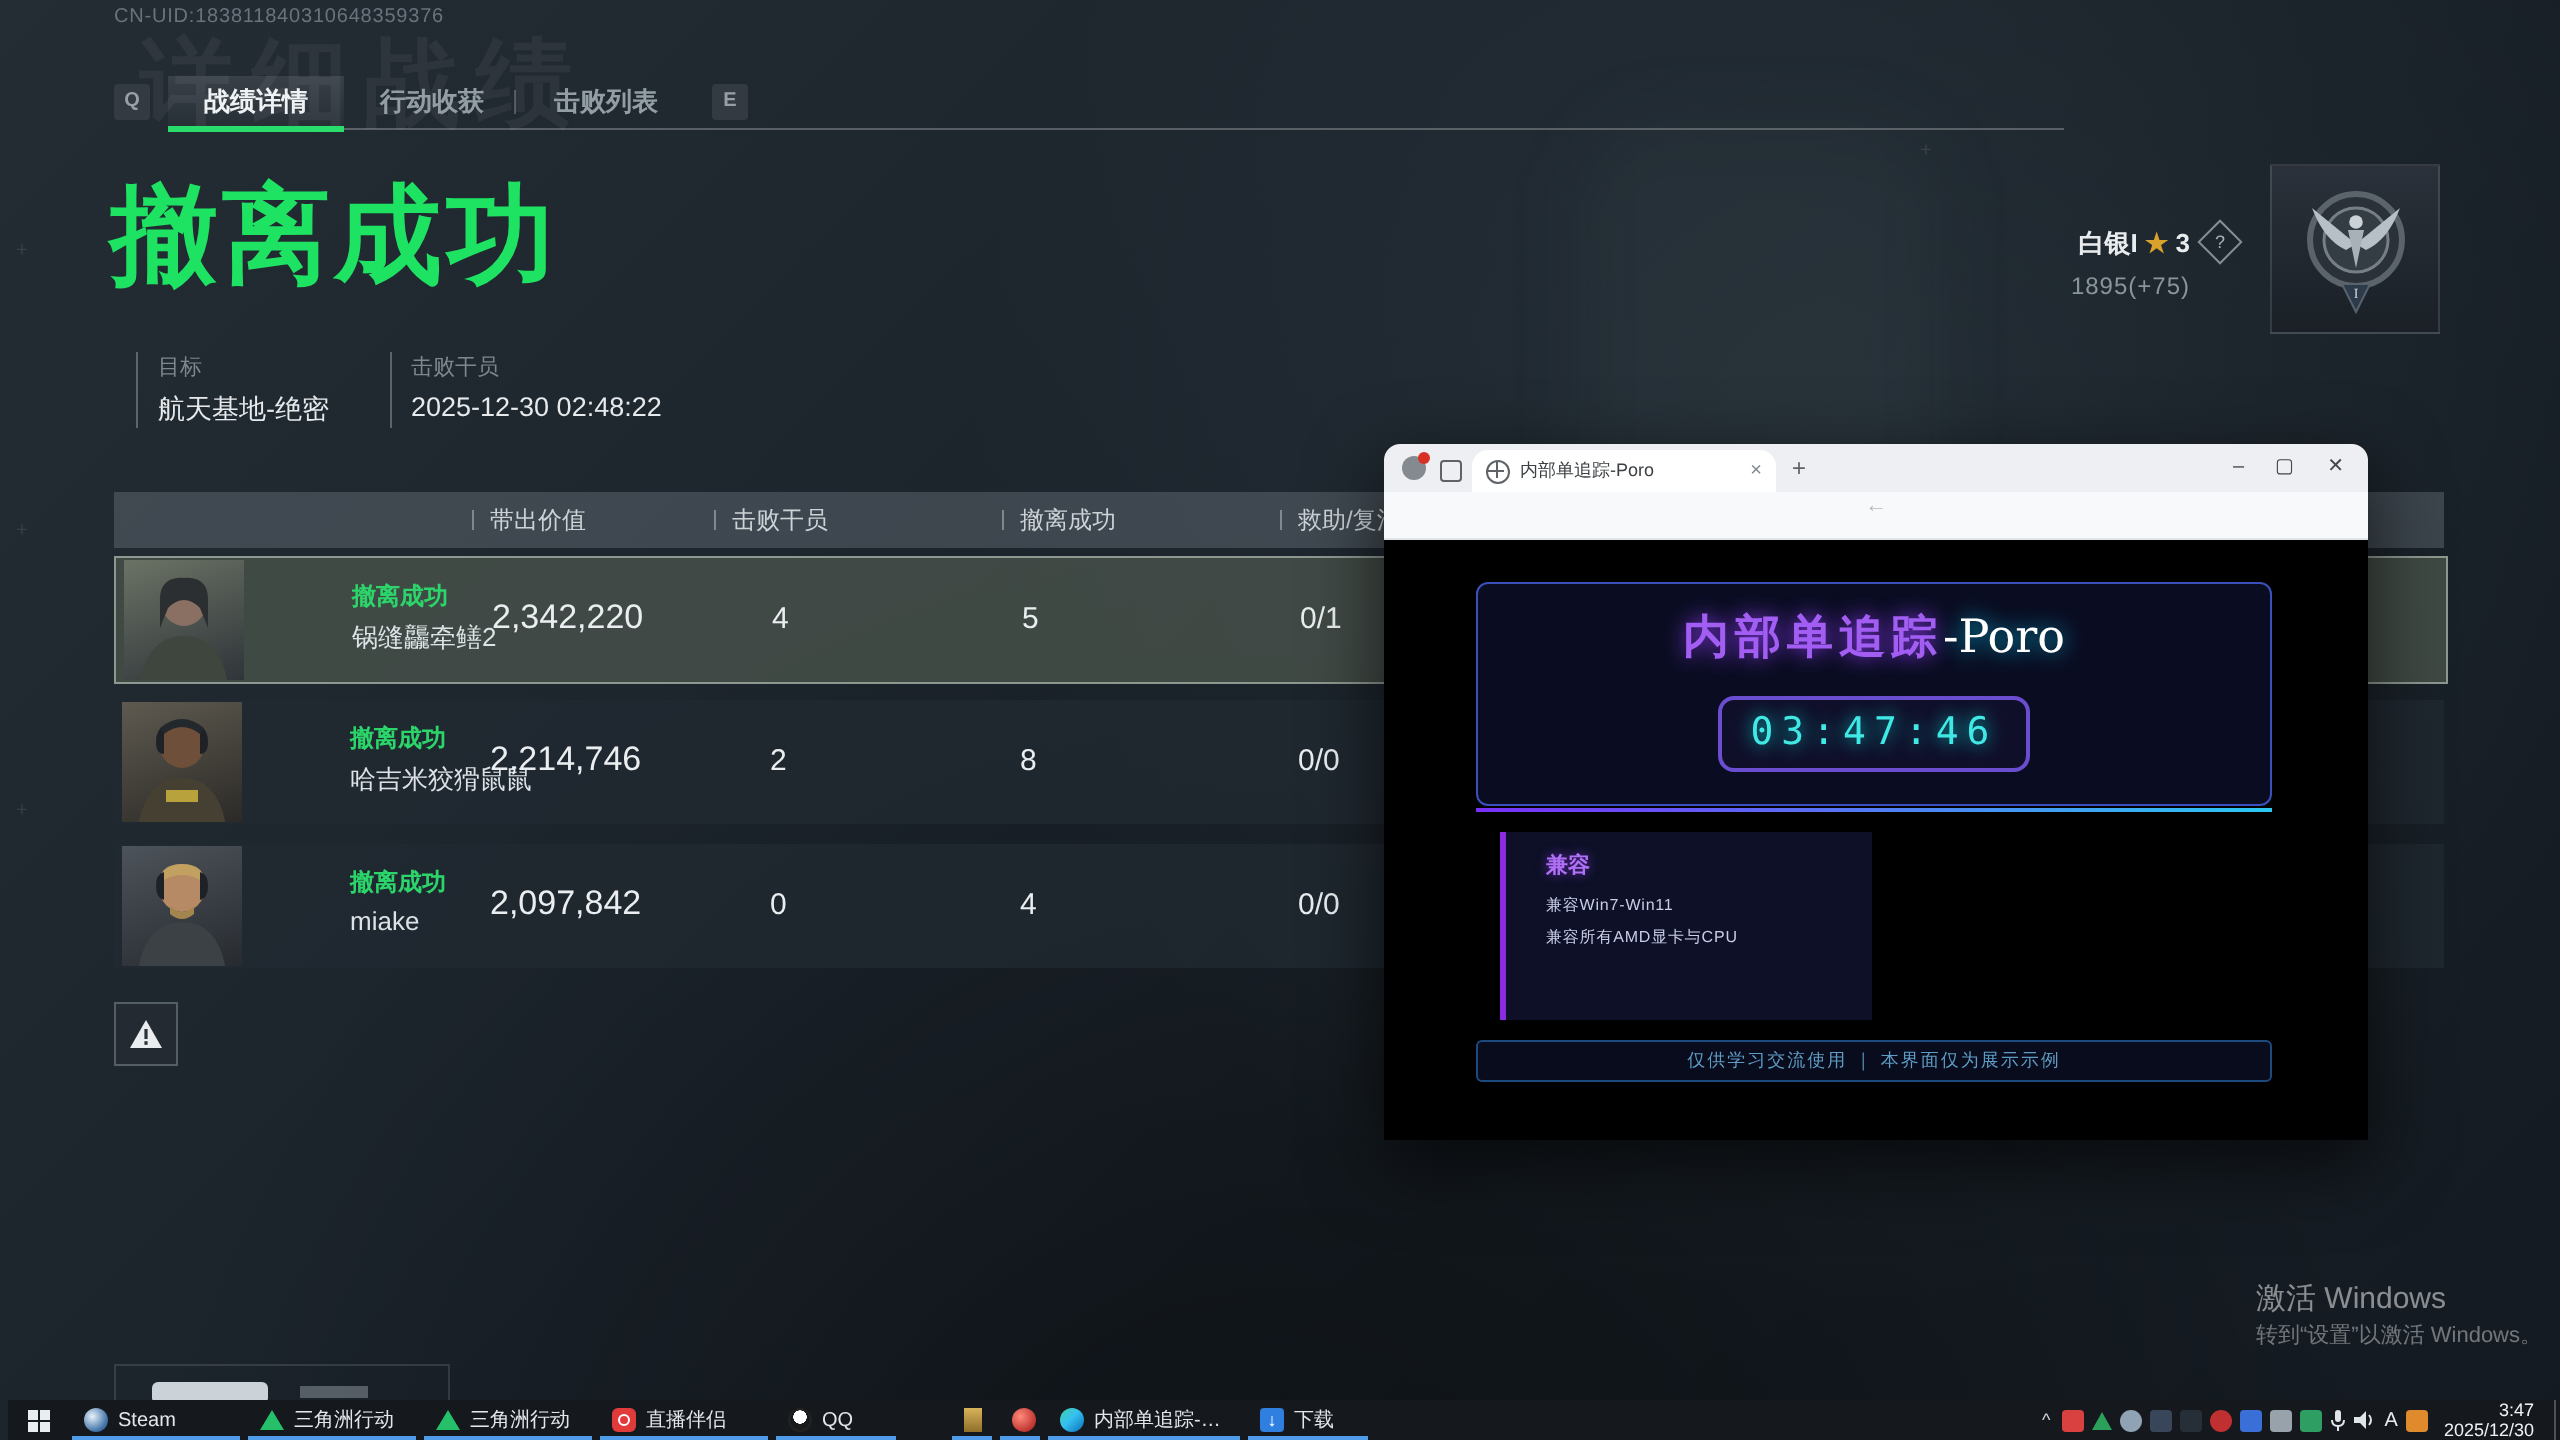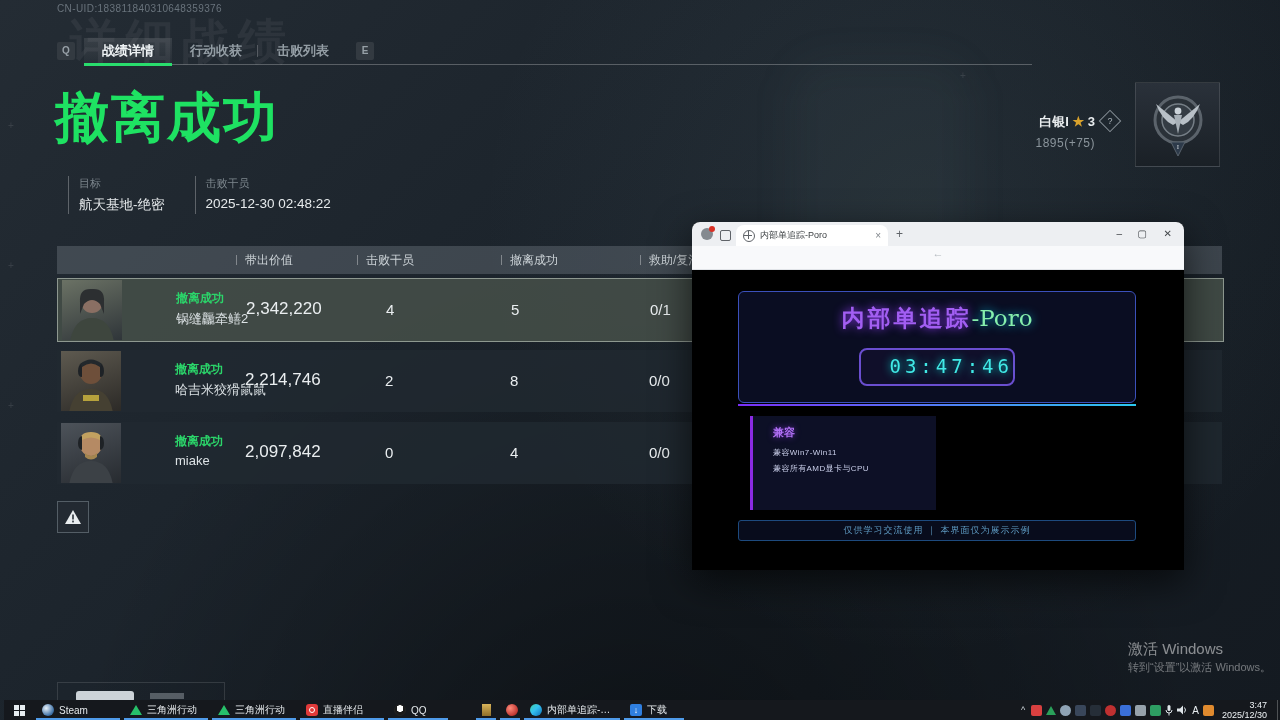--- a/index.html
+++ b/index.html
@@ -118,24 +118,24 @@
   #icoDl{position:relative;} #icoDl::before{content:"↓";}
   #icoDl::after{content:"";position:absolute;left:0;bottom:-1px;width:8px;height:1px;background:#5f6368;}
   #icoMore::before{content:"⋯";}
 
   #bcontent{position:absolute;left:0;top:48px;width:492px;height:300px;background:#000;overflow:hidden;}
   #hero{position:absolute;left:46px;top:21px;width:398px;height:112px;background:#0a0d22;
     border:1px solid #3b50bb;border-radius:6px;box-sizing:border-box;}
   #heroTitle{position:absolute;left:0;top:11px;width:100%;text-align:center;
     font-family:"DejaVu Serif",serif;font-size:23px;}
   .tCJK{color:#a25ef2;font-weight:700;letter-spacing:3px;text-shadow:0 0 10px rgba(150,60,255,.9);}
-  .tLat{color:#86efac;text-shadow:0 0 10px rgba(0,215,255,.8);}
+  .tLat{color:#ffffff;text-shadow:0 0 10px rgba(0,215,255,.8);}
   #timer{position:absolute;left:50%;transform:translateX(-50%);top:56px;width:152px;height:34px;
     border:2px solid #6a4ecf;border-radius:8px;background:rgba(28,20,58,.35);
-    text-align:right;line-height:33px;font-family:"DejaVu Sans Mono",monospace;
+    text-align:center;line-height:33px;font-family:"DejaVu Sans Mono",monospace;
     font-size:19px;color:#41e9e6;letter-spacing:4px;text-shadow:0 0 9px rgba(0,255,240,.85);}
   #heroDivider{position:absolute;left:46px;top:134px;width:398px;height:2px;
     background:linear-gradient(90deg,#7a2ff7,#2bc8f0);}
   .feat{position:absolute;top:146px;height:94px;background:#0d1026;box-sizing:border-box;padding:9px 10px;}
   #featL{left:58px;width:186px;border-left:3px solid #8a2be2;padding-left:20px;}
   #featR{left:249px;width:186px;border-left:3px solid #19d8e8;}
   .ftitle{font-size:11px;font-weight:700;color:#b070f5;text-shadow:0 0 6px rgba(150,60,255,.6);margin:0 0 7px 0;}
   .ftitle.cyan{color:#39dde2;text-shadow:0 0 6px rgba(0,220,230,.6);}
   .fline{font-size:8px;color:#c8cde8;margin:0 0 5px 0;letter-spacing:.4px;}
   #bfooter{position:absolute;left:46px;top:250px;width:398px;height:21px;border:1px solid #1d4a7e;

